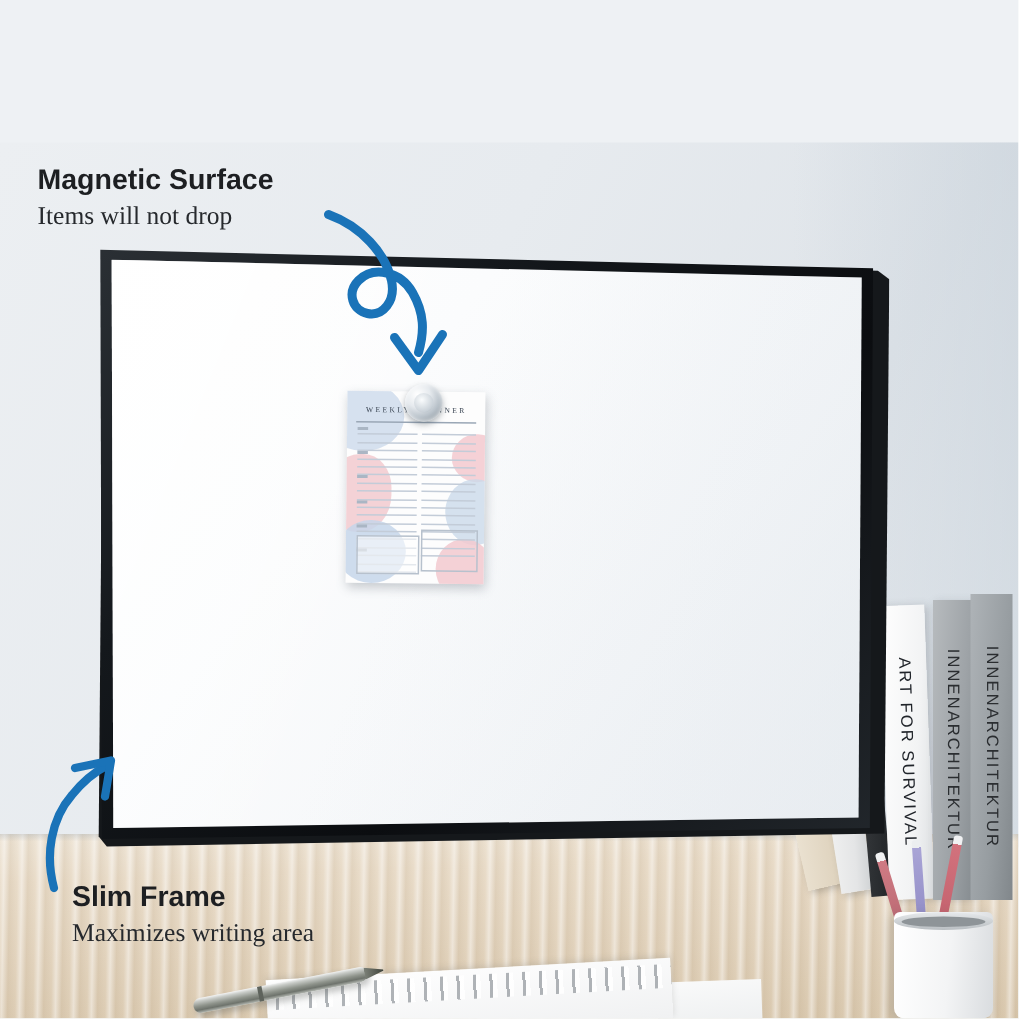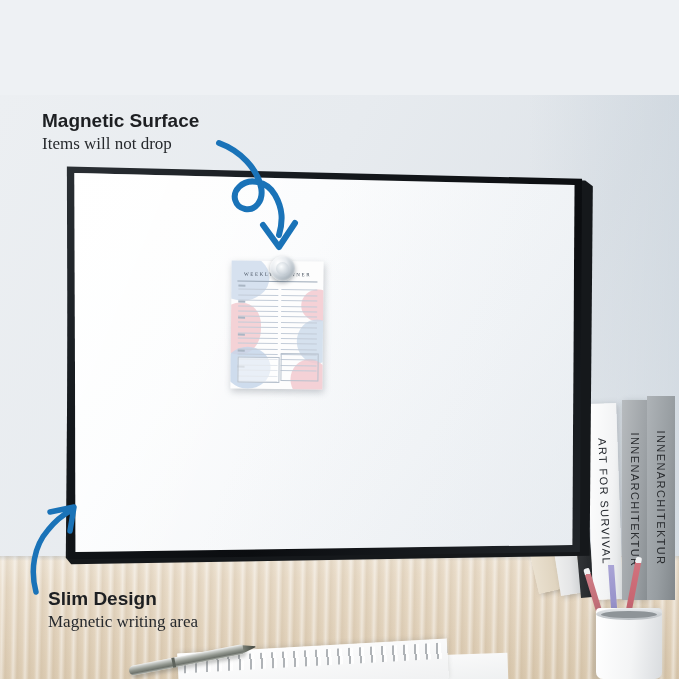--- a/index.html
+++ b/index.html
@@ -86,21 +86,21 @@
       box-shadow:0 2px 4px rgba(70,80,90,.42), inset 0 0 3px rgba(255,255,255,.9);}
   .magnet:after{content:"";position:absolute;left:6px;top:6px;width:13px;height:13px;
       border-radius:50%;background:radial-gradient(circle at 40% 35%,#fafcfd,#c9d1d8 70%,#9aa4ac);}
 
   
   .callout{position:absolute;}
   .co-title{font-size:19px;font-weight:bold;color:#1d1f22;line-height:1.15;
       font-family:"Liberation Sans",sans-serif;}
   .co-sub{font-size:17px;color:#26292d;line-height:1.2;margin-top:2px;
       font-family:Liberation Serif, serif;}
-  .callout-top{left:42px;top:110px;}
+  .callout-top{left:25px;top:110px;}
   .callout-bottom{left:48px;top:588px;}
 
   .arrow-svg{position:absolute;pointer-events:none;}
   .arrow-top{left:215px;top:135px;}
   .arrow-bottom{left:14px;top:500px;}
 
   
   .books{position:absolute;left:535px;top:390px;width:144px;height:210px;}
   .bk{position:absolute;bottom:0;}
   .bk-lean1{left:4px;bottom:6px;width:46px;height:150px;
@@ -288,17 +288,17 @@
              C 68 74, 68 86, 64 100" fill="none" stroke="#1a73b8" stroke-width="6" stroke-linecap="round" stroke-linejoin="round"></path>
     <path d="M48 90 L64 112 L80 88" fill="none" stroke="#1a73b8" stroke-width="6" stroke-linecap="round" stroke-linejoin="round"></path>
   </svg>
 
   <svg class="arrow-svg arrow-bottom" width="80" height="95" viewBox="0 0 80 95">
     <path d="M22 92 C 16 70, 20 46, 34 30 C 42 20, 50 14, 58 10" fill="none" stroke="#1a73b8" stroke-width="5.5" stroke-linecap="round"></path>
     <path d="M36 12 L60 7 L56 31" fill="none" stroke="#1a73b8" stroke-width="5.5" stroke-linecap="round" stroke-linejoin="round"></path>
   </svg>
 
   <div class="callout callout-bottom">
-    <div class="co-title">Slim Design</div>
-    <div class="co-sub">Magnetic writing area</div>
+    <div class="co-title">Slim Frame</div>
+    <div class="co-sub">Maximizes writing area</div>
   </div>
 
 </div>
 
 </body></html>

